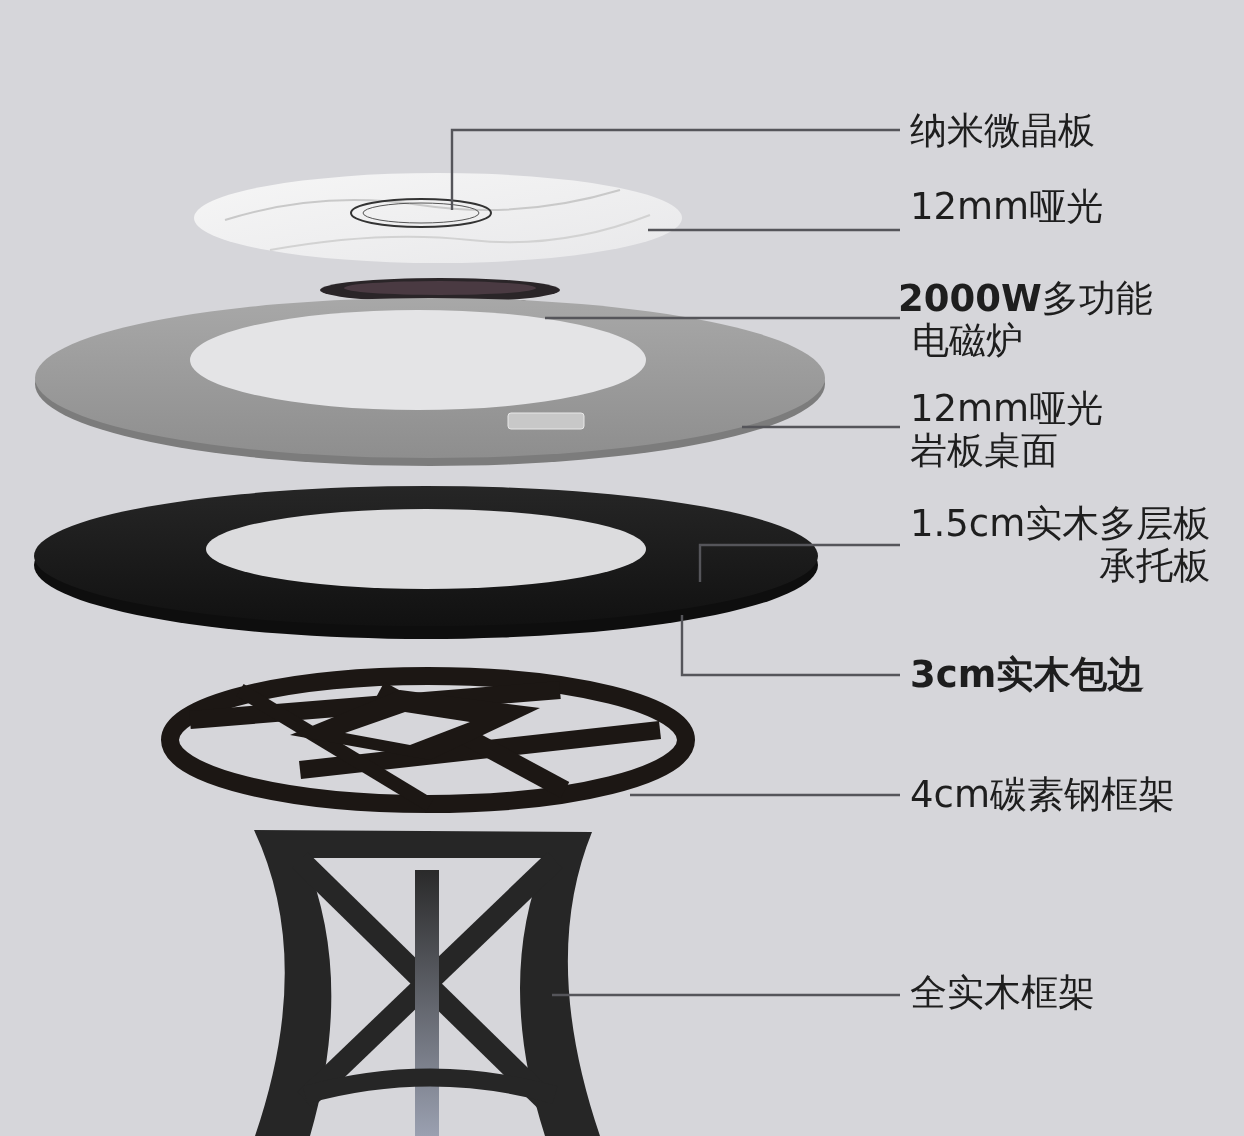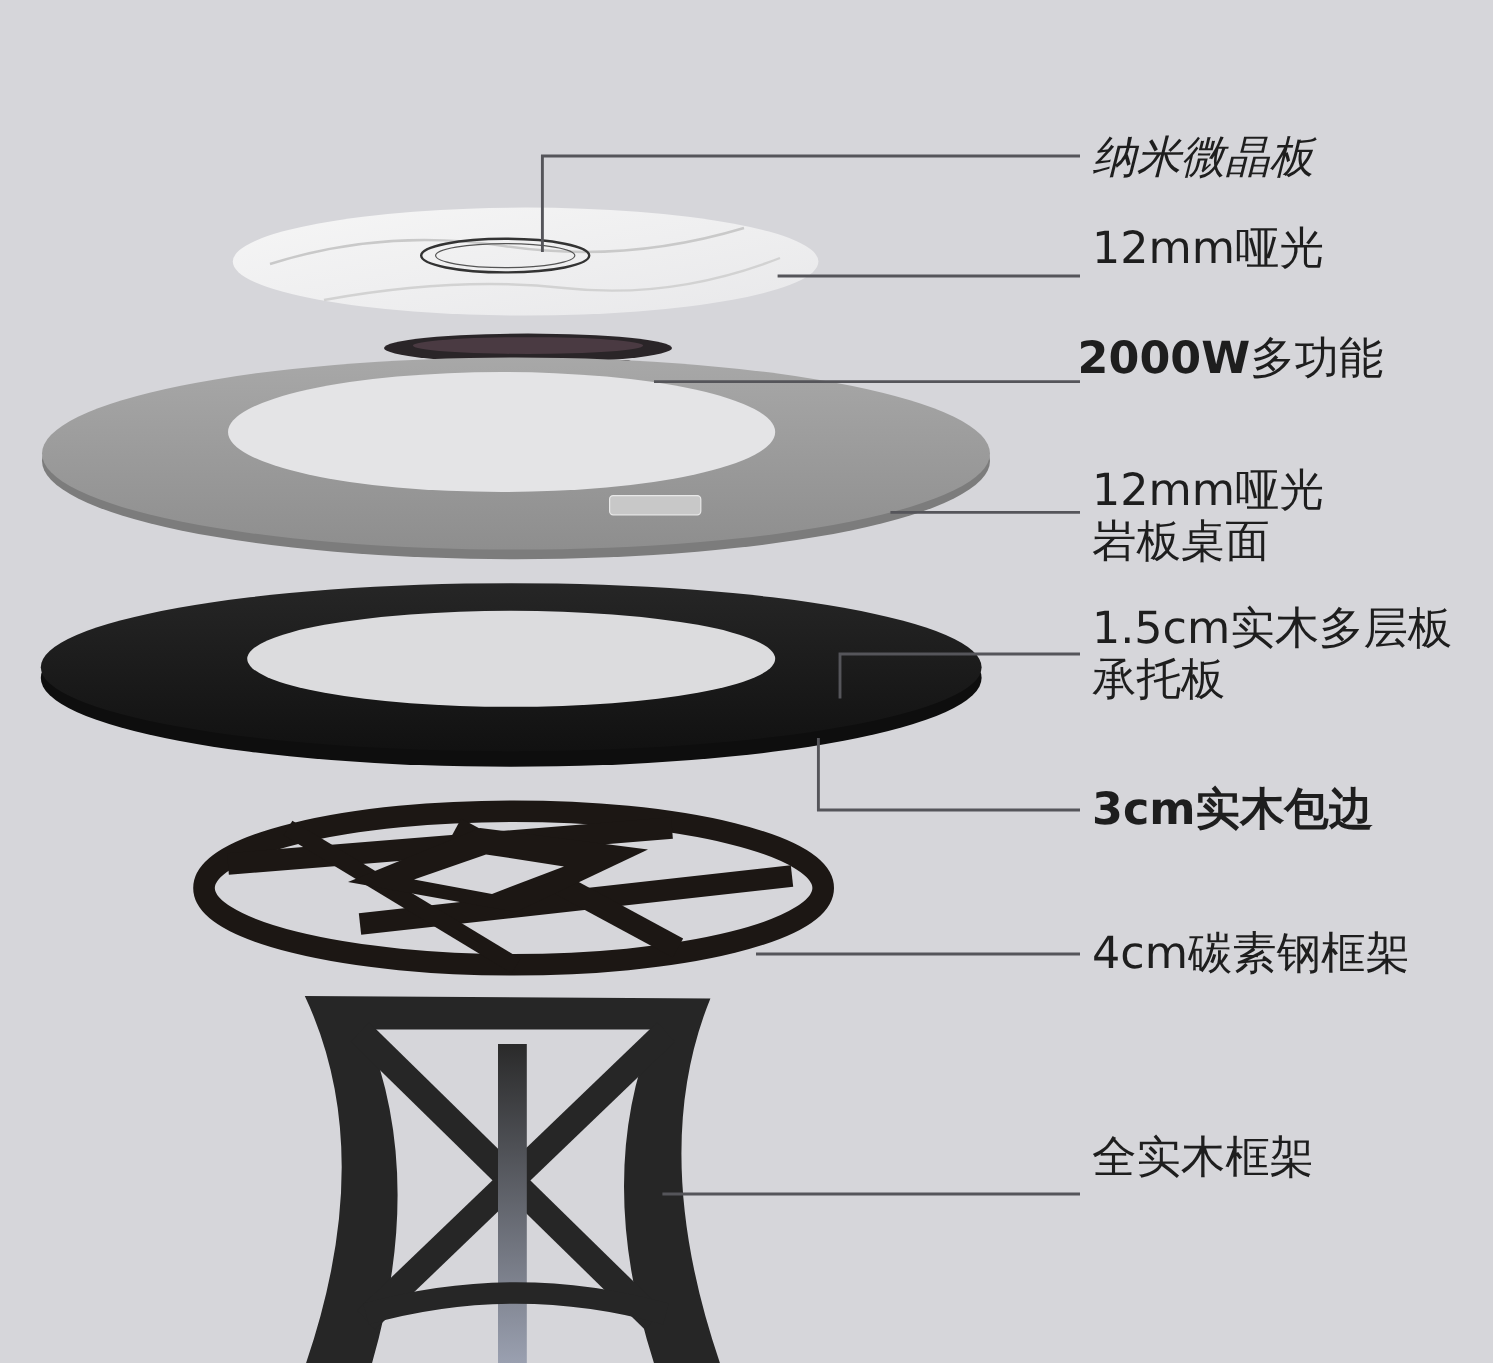--- a/index.html
+++ b/index.html
@@ -93,45 +93,46 @@
     <polyline class="leader" points="648,230 900,230"></polyline>
     <polyline class="leader" points="545,318 900,318"></polyline>
     <polyline class="leader" points="742,427 900,427"></polyline>
     <polyline class="leader" points="700,582 700,545 900,545"></polyline>
     <polyline class="leader" points="682,615 682,675 900,675"></polyline>
     <polyline class="leader" points="630,795 900,795"></polyline>
     <polyline class="leader" points="552,995 900,995"></polyline>
   </g>
 </svg>
 
-<div class="label" style="top:110px;font-style:italic;">
+<div class="label" style="top:110px;">
   <div>纳米微晶板</div>
 </div>
 
 <div class="label" style="top:186px;">
   <div>12mm哑光</div>
 </div>
 
 <div class="label" style="top:278px; left:898px;">
   <div><b>2000W</b><span>多功能</span></div>
+  <div style="padding-left:14px;">电磁炉</div>
 </div>
 
 <div class="label" style="top:388px;">
   <div>12mm哑光</div>
   <div>岩板桌面</div>
 </div>
 
-<div class="label" style="top:503px;">
+<div class="label" style="top:503px;text-align:right;">
   <div>1.5cm实木多层板</div>
   <div>承托板</div>
 </div>
 
 <div class="label" style="top:654px;font-weight:bold;">
   <div>3cm实木包边</div>
 </div>
 
 <div class="label" style="top:774px;">
   <div>4cm碳素钢框架</div>
 </div>
 
-<div class="label" style="top:944px;text-align:center;">
+<div class="label" style="top:972px;text-align:center;">
   <div>全实木框架</div>
 </div>
 
 </body></html>

